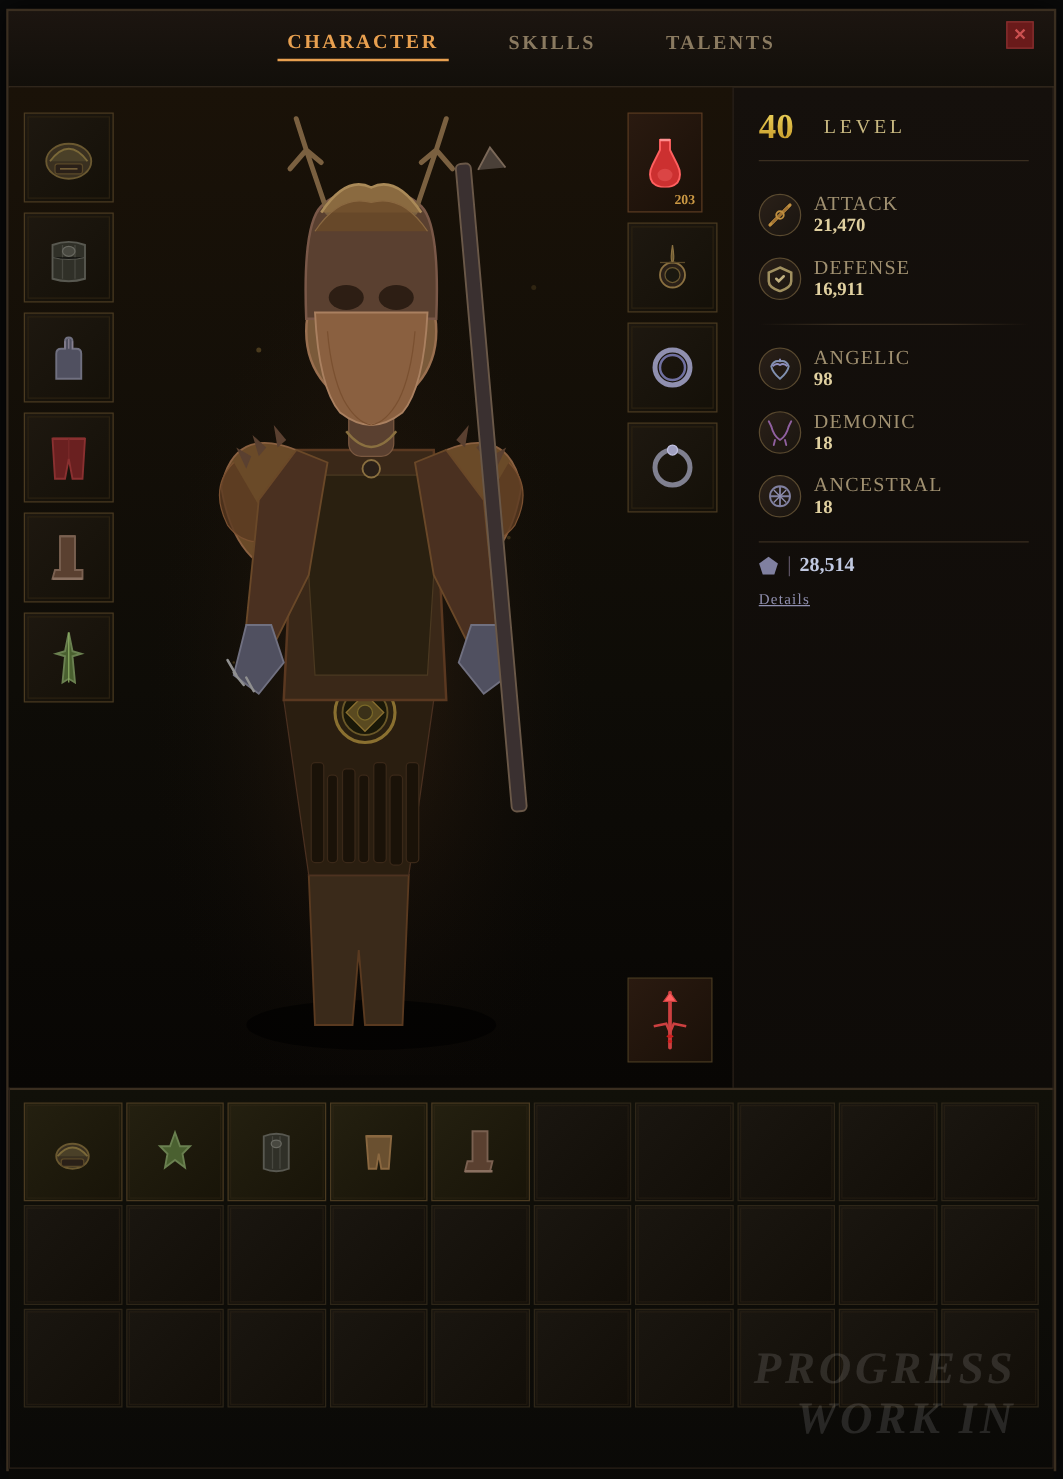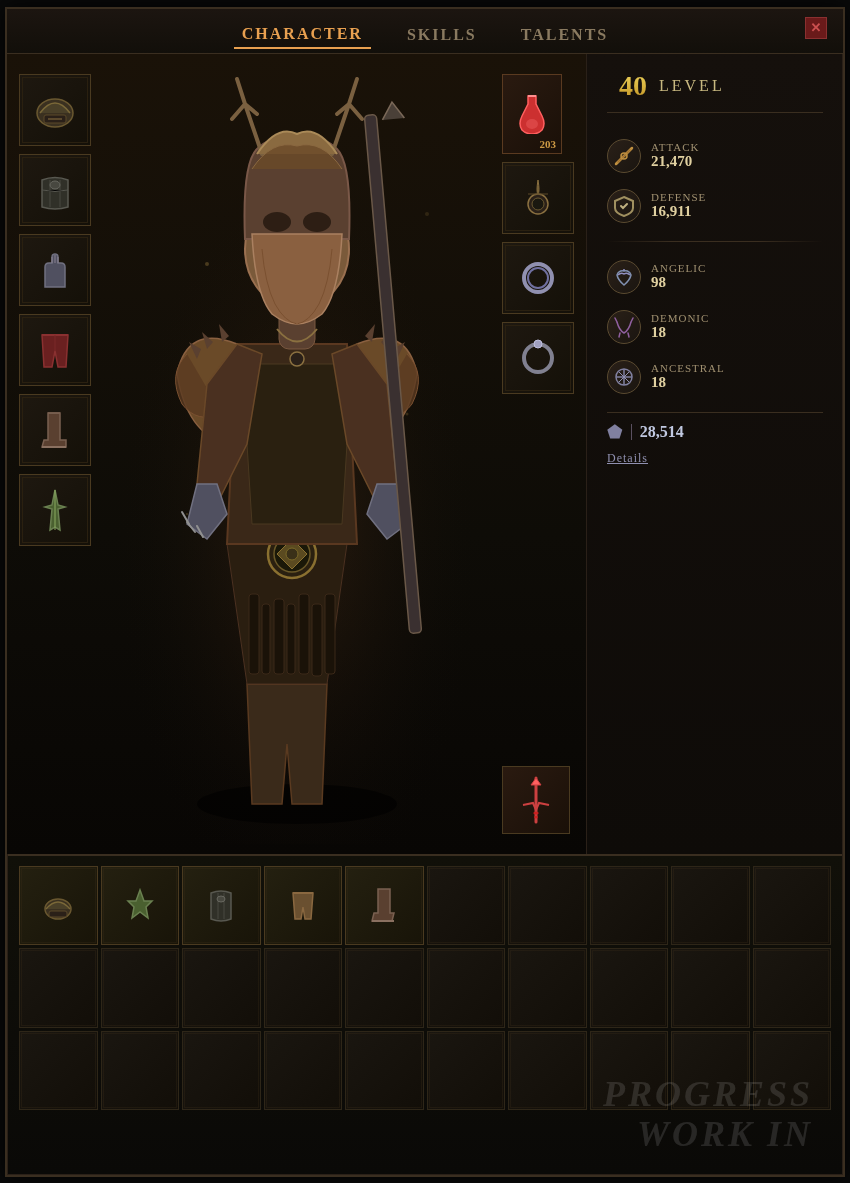--- a/index.html
+++ b/index.html
@@ -31,22 +31,22 @@
       inset: 0;
       border: 1px solid #2a2018;
       pointer-events: none;
     }
 
     
     .nav-bar {
       display: flex;
       justify-content: center;
       align-items: center;
-      padding: 12px 0 4px;
-      gap: 28px;
+      padding: 12px 0 20px;
+      gap: 40px;
       border-bottom: 1px solid #3a2e20;
       background: linear-gradient(180deg, #1c1510 0%, #120f0a 100%);
       position: relative;
     }
 
     .nav-tab {
       font-size: 16px;
       font-weight: bold;
       letter-spacing: 2px;
       cursor: pointer;
@@ -203,21 +203,21 @@
     }
 
     .level-number {
       font-size: 28px;
       color: #e8d080;
       font-weight: bold;
       background: linear-gradient(180deg, #f0d860 0%, #c09020 100%);
       -webkit-background-clip: text;
       -webkit-text-fill-color: transparent;
       width: 40px;
-      text-align: right;
+      text-align: left;
     }
 
     .level-label {
       font-size: 16px;
       color: #c8b880;
       letter-spacing: 3px;
       text-transform: uppercase;
     }
 
     .stat-row {
@@ -239,21 +239,21 @@
       font-size: 16px;
       flex-shrink: 0;
     }
 
     .stat-info {
       display: flex;
       flex-direction: column;
     }
 
     .stat-name {
-      font-size: 11px;
+      font-size: 16px;
       color: #a09070;
       text-transform: uppercase;
       letter-spacing: 1px;
     }
 
     .stat-value {
       font-size: 15px;
       color: #e0d0a0;
       font-weight: bold;
     }

